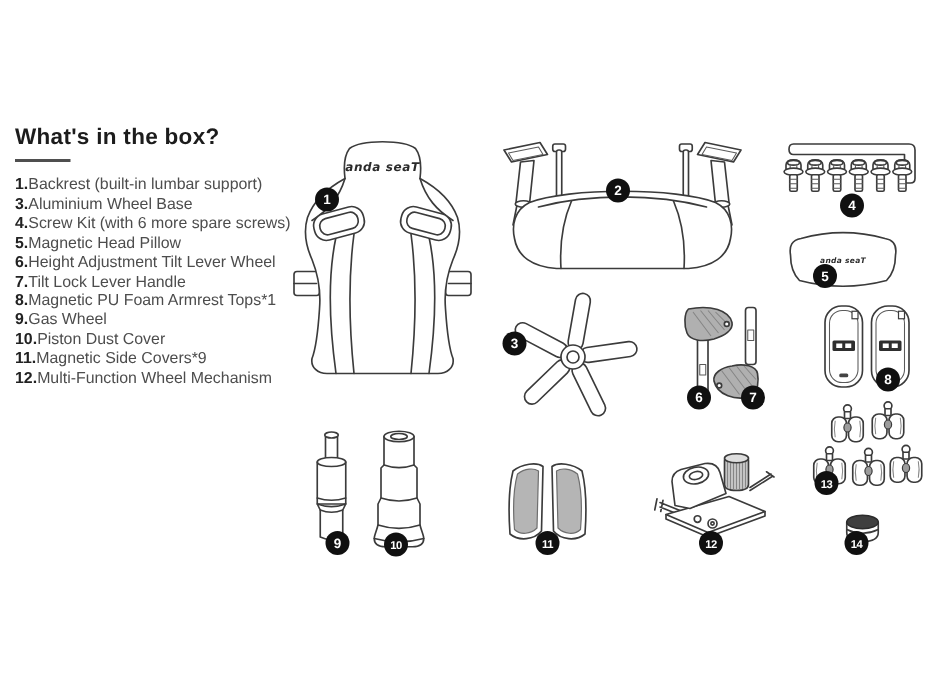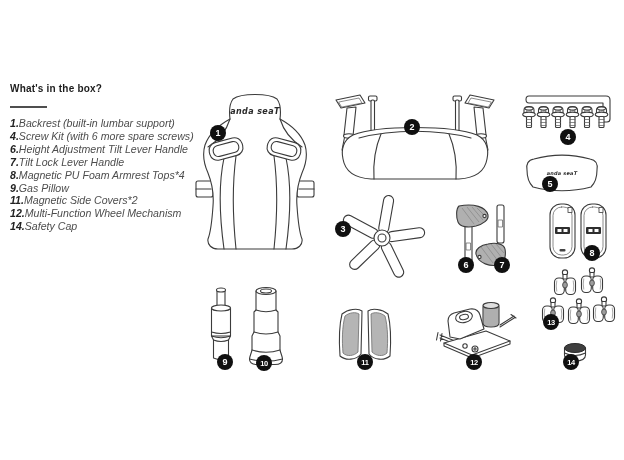--- a/index.html
+++ b/index.html
@@ -2,26 +2,26 @@
 <html><head>
 <meta charset="utf-8">
 <style>
   html,body{margin:0;padding:0;background:#ffffff;}
   .canvas{
     position:relative;width:624px;height:460px;background:#ffffff;overflow:hidden;
     font-family:"Liberation Sans","DejaVu Sans",sans-serif;
   }
   .page-title{
     position:absolute;left:10px;top:83px;margin:0;
-    font-size:10px;font-weight:700;color:#1c1c1c;letter-spacing:.2px;
+    font-size:15px;font-weight:700;color:#1c1c1c;letter-spacing:.2px;
   }
   .title-divider{position:absolute;left:10px;top:106px;width:37px;height:2px;background:#4f4f4f;}
   .parts-list{
     position:absolute;left:10px;top:117px;margin:0;padding:0;list-style:none;
-    font-size:10.6px;line-height:12.9px;white-space:nowrap;font-style:italic;
+    font-size:10.6px;line-height:12.9px;white-space:nowrap;
   }
   .parts-list .num{font-weight:700;color:#222;}
   .parts-list .num::after{content:".";}
   .parts-list .lbl{color:#4d4d4d;}
   .fig{position:absolute;overflow:visible;}
   .ln{fill:#ffffff;stroke:#3b3b3b;stroke-width:1.1;stroke-linejoin:round;stroke-linecap:round;}
   .ln-n{fill:none;stroke:#3b3b3b;stroke-width:1.1;stroke-linejoin:round;stroke-linecap:round;}
   .ln-thin{fill:none;stroke:#5a5a5a;stroke-width:.7;stroke-linejoin:round;stroke-linecap:round;}
   .gray{fill:#b0b0b0;stroke:#3b3b3b;stroke-width:1.1;stroke-linejoin:round;}
   .gray2{fill:#b5b5b5;stroke:#6e6e6e;stroke-width:.8;}
@@ -39,28 +39,30 @@
 </head>
 <body>
 
 <div class="canvas">
 
   <h1 class="page-title">What's in the box?</h1>
   <div class="title-divider"></div>
 
   <ul class="parts-list">
     <li><span class="num">1</span><span class="lbl">Backrest (built-in lumbar support)</span></li>
+    <li><span class="num">3</span><span class="lbl">Aluminium Wheel Base</span></li>
     <li><span class="num">4</span><span class="lbl">Screw Kit (with 6 more spare screws)</span></li>
-    <li><span class="num">6</span><span class="lbl">Height Adjustment Tilt Lever Handle</span></li>
+    <li><span class="num">5</span><span class="lbl">Magnetic Head Pillow</span></li>
+    <li><span class="num">6</span><span class="lbl">Height Adjustment Tilt Lever Wheel</span></li>
     <li><span class="num">7</span><span class="lbl">Tilt Lock Lever Handle</span></li>
-    <li><span class="num">8</span><span class="lbl">Magnetic PU Foam Armrest Tops*4</span></li>
-    <li><span class="num">9</span><span class="lbl">Gas Pillow</span></li>
-    <li><span class="num">11</span><span class="lbl">Magnetic Side Covers*2</span></li>
+    <li><span class="num">8</span><span class="lbl">Magnetic PU Foam Armrest Tops*1</span></li>
+    <li><span class="num">9</span><span class="lbl">Gas Wheel</span></li>
+    <li><span class="num">10</span><span class="lbl">Piston Dust Cover</span></li>
+    <li><span class="num">11</span><span class="lbl">Magnetic Side Covers*9</span></li>
     <li><span class="num">12</span><span class="lbl">Multi-Function Wheel Mechanism</span></li>
-    <li><span class="num">14</span><span class="lbl">Safety Cap</span></li>
   </ul>
 
   <svg class="fig" style="left:195px;top:88px" width="120" height="165" viewBox="0 0 120 165">
     <rect class="ln" x="1" y="93" width="17" height="16" rx="2"></rect>
     <line class="ln-n" x1="1" y1="101" x2="16" y2="101"></line>
     <rect class="ln" x="102" y="93" width="17" height="16" rx="2"></rect>
     <line class="ln-n" x1="104" y1="101" x2="119" y2="101"></line>
     <path class="ln" d="M38,11 C46,5 74,5 82,11 C85,15 86,23 85,31 C96,37 106,46 110,57 C113,67 111,76 107,85 C103,95 101,106 102,118 C103,133 105,146 107,151 C108,157 103,161 97,161 L23,161 C17,161 12,157 13,151 C15,146 17,133 18,118 C19,106 17,95 13,85 C9,76 7,67 10,57 C14,46 24,37 35,31 C34,23 35,15 38,11 Z"></path>
     <path class="ln-n" d="M35,31 C31,44 24,52 13,59"></path>
     <path class="ln-n" d="M85,31 C89,44 96,52 107,59"></path>

